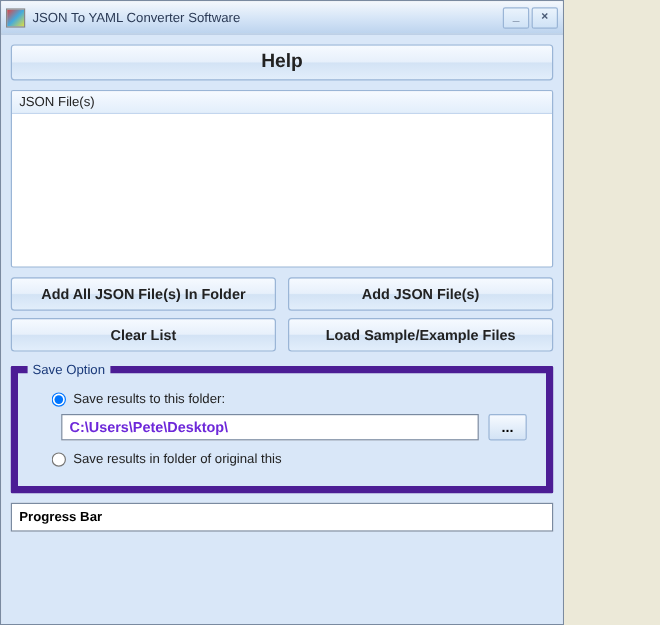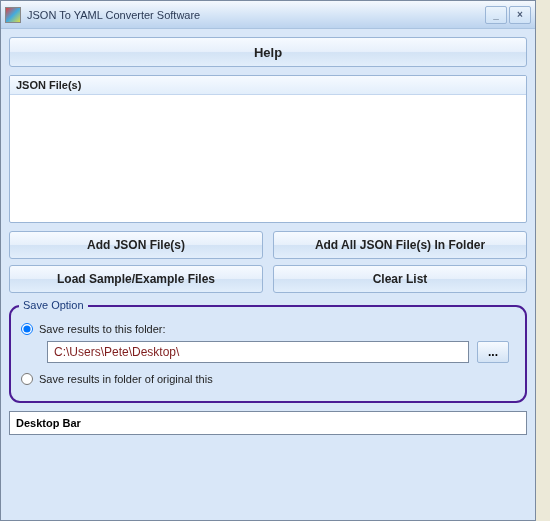--- a/index.html
+++ b/index.html
@@ -1,35 +1,35 @@
 <!DOCTYPE html>
 <html><head>
 <meta charset="utf-8">
 <style>
   * { box-sizing: border-box; margin: 0; padding: 0; font-family: Tahoma, sans-serif; font-size: 11px; }
   body { background: #ece9d8; width: 550px; height: 521px; overflow: hidden; }
-  .window { width: 536px; height: 521px; background: #f0f0f0; border: 1px solid #7a8aa0; display: flex; flex-direction: column; }
+  .window { width: 470px; height: 521px; background: #f0f0f0; border: 1px solid #7a8aa0; display: flex; flex-direction: column; }
   .titlebar { height: 28px; background: linear-gradient(to bottom, #f4f8fd 0%, #d7e6f7 50%, #bcd3ee 100%); display: flex; align-items: center; padding: 0 4px; border-bottom: 1px solid #aac3e0; }
   .titlebar .app-icon { width: 16px; height: 16px; margin-right: 6px; background: linear-gradient(135deg,#d44,#4ad,#dd4); border:1px solid #888; }
   .titlebar .title { flex: 1; color: #2b3a55; }
   .titlebar .win-btns { display: flex; gap: 2px; }
   .win-btn { width: 22px; height: 18px; background: linear-gradient(to bottom,#eaf3fc,#cfe2f6); border: 1px solid #9ab5d6; border-radius: 2px; display:flex; align-items:center; justify-content:center; color:#4a5a75; font-weight:bold; cursor:pointer; font-size:10px; line-height:1; }
   .client { flex: 1; background: #d9e7f8; padding: 8px; display:flex; flex-direction:column; gap:8px; }
-  .big-btn { width: 100%; height: 30px; background: linear-gradient(to bottom,#f6faff 0%,#e7f0fb 48%,#d3e3f5 52%,#e2eefb 100%); border: 1px solid #9ab5d6; border-radius: 3px; font-weight: bold; font-size: 13px; color: #222; cursor:pointer; }
+  .big-btn { width: 100%; height: 30px; background: linear-gradient(to bottom,#f6faff 0%,#e7f0fb 48%,#d3e3f5 52%,#e2eefb 100%); border: 1px solid #9ab5d6; border-radius: 3px; font-weight: bold; font-size: 16px; color: #222; cursor:pointer; }
   .file-box { border:1px solid #9ab5d6; background:#fff; height:148px; border-radius:2px; overflow:hidden; }
-  .file-header { background: linear-gradient(to bottom,#f6faff,#e2eefb); border-bottom:1px solid #c3d6ee; padding:3px 6px; color:#222; font-weight:bold; }
+  .file-header { background: linear-gradient(to bottom,#f6faff,#e2eefb); border-bottom:1px solid #c3d6ee; padding:3px 6px; color:#222; font-weight:normal; }
   .file-list { background:#fff; height:calc(100% - 20px); overflow:auto; }
   .btn-grid { display:grid; grid-template-columns: 1fr 1fr; gap:6px 10px; }
   .btn-grid .big-btn { height: 28px; font-size: 12px; }
-  .groupbox { border:2px solid #4c1d95; border-radius:11px; padding: 12px 10px 10px 10px; position:relative; margin-top:4px; }
+  .groupbox { border:6px solid #4c1d95; border-radius:1px; padding: 12px 10px 10px 10px; position:relative; margin-top:4px; }
   .groupbox-title { position:absolute; top:-8px; left:8px; background:#d9e7f8; padding:0 4px; color:#1a3a7a; font-size:11px; }
-  .radio-row { display:flex; align-items:center; gap:6px; margin:4px 0 6px 0; color:#222; }
+  .radio-row { display:flex; align-items:center; gap:6px; margin:4px 0 6px 18px; color:#222; }
   .radio-row input { width:12px; height:12px; cursor:pointer; }
   .path-row { display:flex; align-items:center; gap:8px; margin:4px 6px 10px 26px; }
-  .path-input { flex:1; height:22px; border:1px solid #7a8aa0; background:#fff; padding:0 6px; font-weight:normal; font-size:12px; color:#7f1d1d; }
+  .path-input { flex:1; height:22px; border:1px solid #7a8aa0; background:#fff; padding:0 6px; font-weight:bold; font-size:12px; color:#6d28d9; }
   .browse-btn { width:32px; height:22px; background: linear-gradient(to bottom,#f6faff,#d3e3f5); border:1px solid #9ab5d6; border-radius:2px; font-weight:bold; cursor:pointer; font-size:12px; }
   .progress-box { border:1px solid #7a8aa0; background:#fff; height:24px; display:flex; align-items:center; padding:0 6px; font-weight:bold; font-size:12px; color:#000; }
 </style>
 </head>
 <body>
 
 <div class="window">
 
   <div class="titlebar">
     <div class="app-icon"></div>
@@ -43,24 +43,24 @@
   <div class="client">
 
     <button class="big-btn">Help</button>
 
     <div class="file-box">
       <div class="file-header">JSON File(s)</div>
       <div class="file-list"></div>
     </div>
 
     <div class="btn-grid">
+      <button class="big-btn">Add All JSON File(s) In Folder</button>
       <button class="big-btn">Add JSON File(s)</button>
-      <button class="big-btn">Add All JSON File(s) In Folder</button>
+      <button class="big-btn">Clear List</button>
       <button class="big-btn">Load Sample/Example Files</button>
-      <button class="big-btn">Clear List</button>
     </div>
 
     <div class="groupbox">
       <div class="groupbox-title">Save Option</div>
 
       <label class="radio-row">
         <input type="radio" name="saveopt" checked="" style="">
         <span>Save results to this folder:</span>
       </label>
 
@@ -70,17 +70,17 @@
       </div>
 
       <label class="radio-row">
         <input type="radio" name="saveopt" style="">
         <span>Save results in folder of original this</span>
       </label>
     </div>
 
 
     <div class="progress-box">
-      <span>Desktop Bar</span>
+      <span>Progress Bar</span>
     </div>
 
   </div>
 </div>
 
 </body></html>

